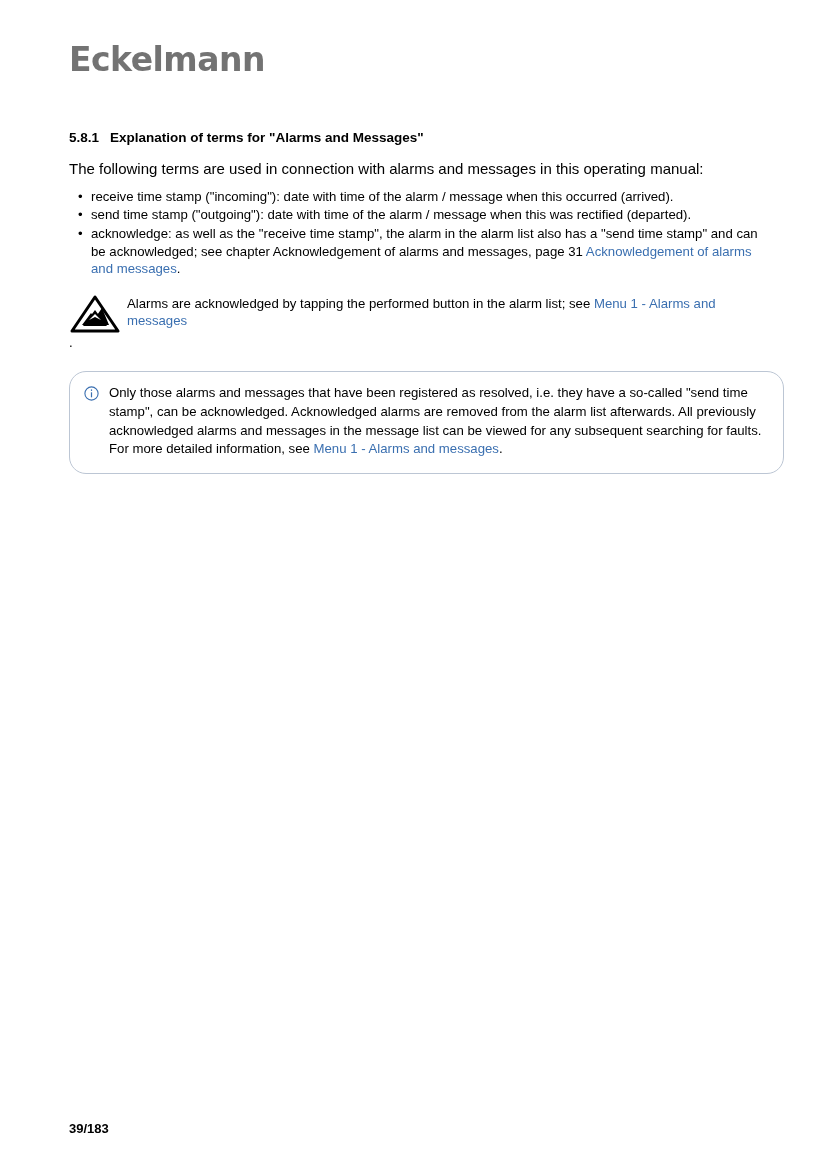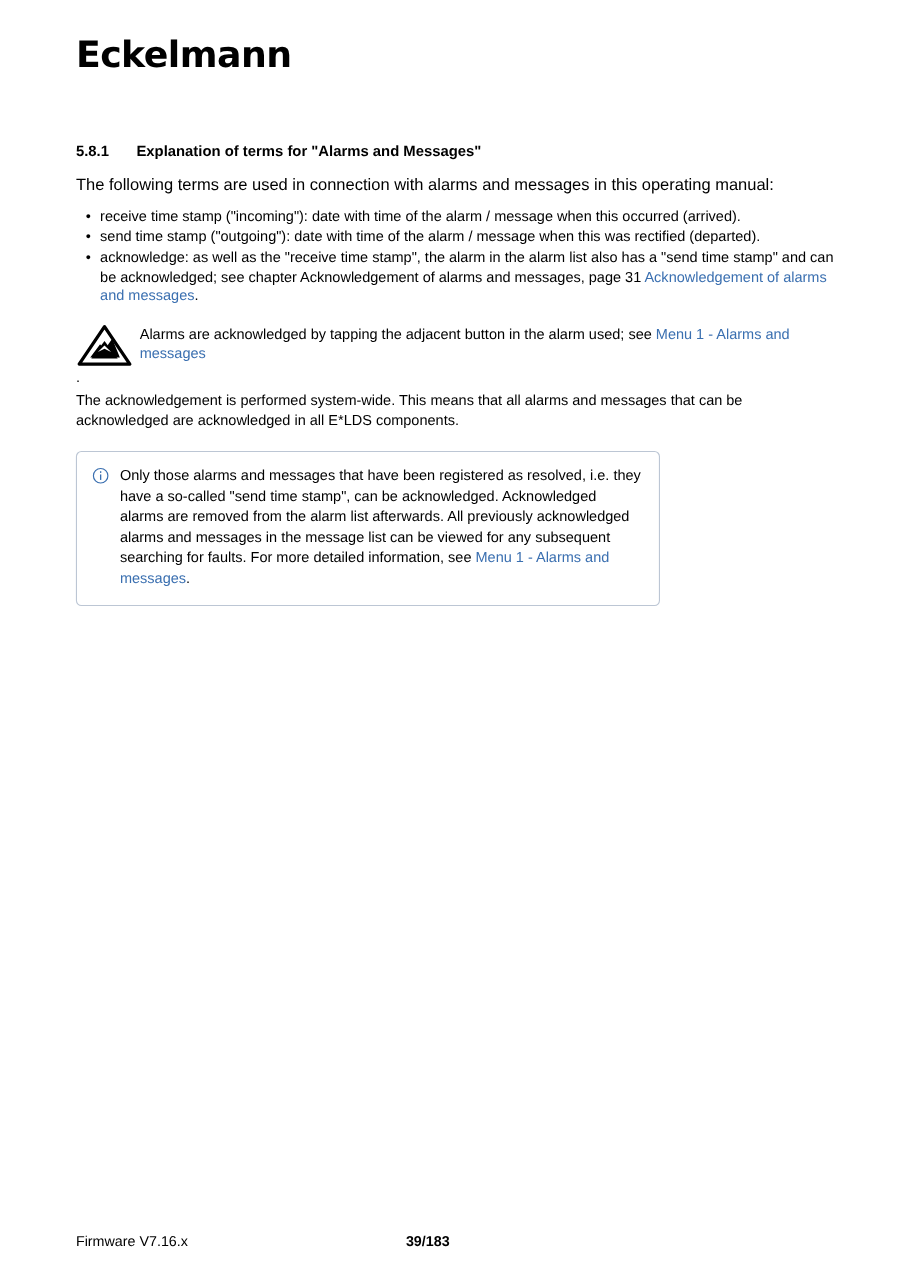--- a/index.html
+++ b/index.html
@@ -17,43 +17,43 @@
   }
   .page {
     position: absolute;
     inset: 0;
     width: 827px;
     height: 1169px;
   }
   .logo {
     position: absolute;
     left: 69px;
-    top: 30px;
+    top: 40px;
     font-family: "DejaVu Sans", sans-serif;
     font-weight: bold;
     font-size: 33px;
     letter-spacing: -0.5px;
-    color: #000000;
+    color: #737373;
   }
   .content {
     position: absolute;
     left: 69px;
     top: 130px;
     width: 690px;
   }
   h2.section-heading {
     font-size: 13.5px;
     font-weight: bold;
     margin: 0 0 0 0;
     color: #000;
   }
   .heading-row {
     display: flex;
     align-items: baseline;
-    gap: 23px;
+    gap: 9px;
   }
   .heading-num {
     font-size: 13.5px;
     font-weight: bold;
     min-width: 32px;
   }
   p.body-text {
     font-size: 15px;
     line-height: 1.33;
     margin: 14px 0 0 0;
@@ -111,25 +111,25 @@
     margin-top: 0;
   }
   p.ack-para {
     font-size: 13.2px;
     line-height: 1.33;
     margin: 4px 0 0 0;
   }
   .note-box {
     margin-top: 20px;
     border: 1px solid #bcc6d4;
-    border-radius: 5px;
+    border-radius: 17px;
     padding: 12px 14px 14px 14px;
     display: flex;
     gap: 10px;
-    width: 531px;
+    width: 715px;
     box-sizing: border-box;
   }
   .note-icon {
     flex: 0 0 auto;
     width: 15px;
     height: 15px;
     margin-top: 2px;
   }
   .note-text {
     font-size: 13.2px;
@@ -173,37 +173,35 @@
     <div class="ack-block">
       <div class="ack-inline">
         <span class="warn-icon">
           <svg width="52" height="40" viewBox="0 0 52 40" xmlns="http://www.w3.org/2000/svg">
             <polygon points="26,3 49,37 3,37" fill="#ffffff" stroke="#000000" stroke-width="3" stroke-linejoin="round"></polygon>
             <path d="M13 31 L22 19 L26 24 L33 14 L40 31 Z" fill="#000000"></path>
             <path d="M14 32 L26 16 L38 32 Z" fill="#000000"></path>
             <path d="M20 26 L26 20 L32 26 L26 23 Z" fill="#ffffff"></path>
           </svg>
         </span>
-        <span class="ack-line1 ack-text-after"><span>Alarms are acknowledged by tapping the adjacent button in the alarm used; see </span><a class="doclink" href="#">Menu 1 - Alarms and messages</a></span>
+        <span class="ack-line1 ack-text-after"><span>Alarms are acknowledged by tapping the performed button in the alarm list; see </span><a class="doclink" href="#">Menu 1 - Alarms and messages</a></span>
       </div>
       <div class="ack-cont">.</div>
-      <p class="ack-para">The acknowledgement is performed system-wide. This means that all alarms and messages that can be acknowledged are acknowledged in all E*LDS components.</p>
     </div>
 
     <div class="note-box">
       <span class="note-icon">
         <svg width="15" height="15" viewBox="0 0 15 15" xmlns="http://www.w3.org/2000/svg">
           <circle cx="7.5" cy="7.5" r="6.6" fill="none" stroke="#3a6fb0" stroke-width="1.1"></circle>
           <rect x="6.9" y="6.3" width="1.2" height="5" fill="#3a6fb0"></rect>
           <rect x="6.9" y="3.4" width="1.2" height="1.5" fill="#3a6fb0"></rect>
         </svg>
       </span>
       <div class="note-text"><span>Only those alarms and messages that have been registered as resolved, i.e. they have a so-called "send time stamp", can be acknowledged. Acknowledged alarms are removed from the alarm list afterwards. All previously acknowledged alarms and messages in the message list can be viewed for any subsequent searching for faults. For more detailed information, see </span><a class="doclink" href="#">Menu 1 - Alarms and messages</a><span>.</span></div>
     </div>
 
   </div>
 
   <div class="footer">
-    <div class="footer-left">Firmware V7.16.x</div>
     <div class="footer-right">39/183</div>
   </div>
 
 </div>
 
 </body></html>

